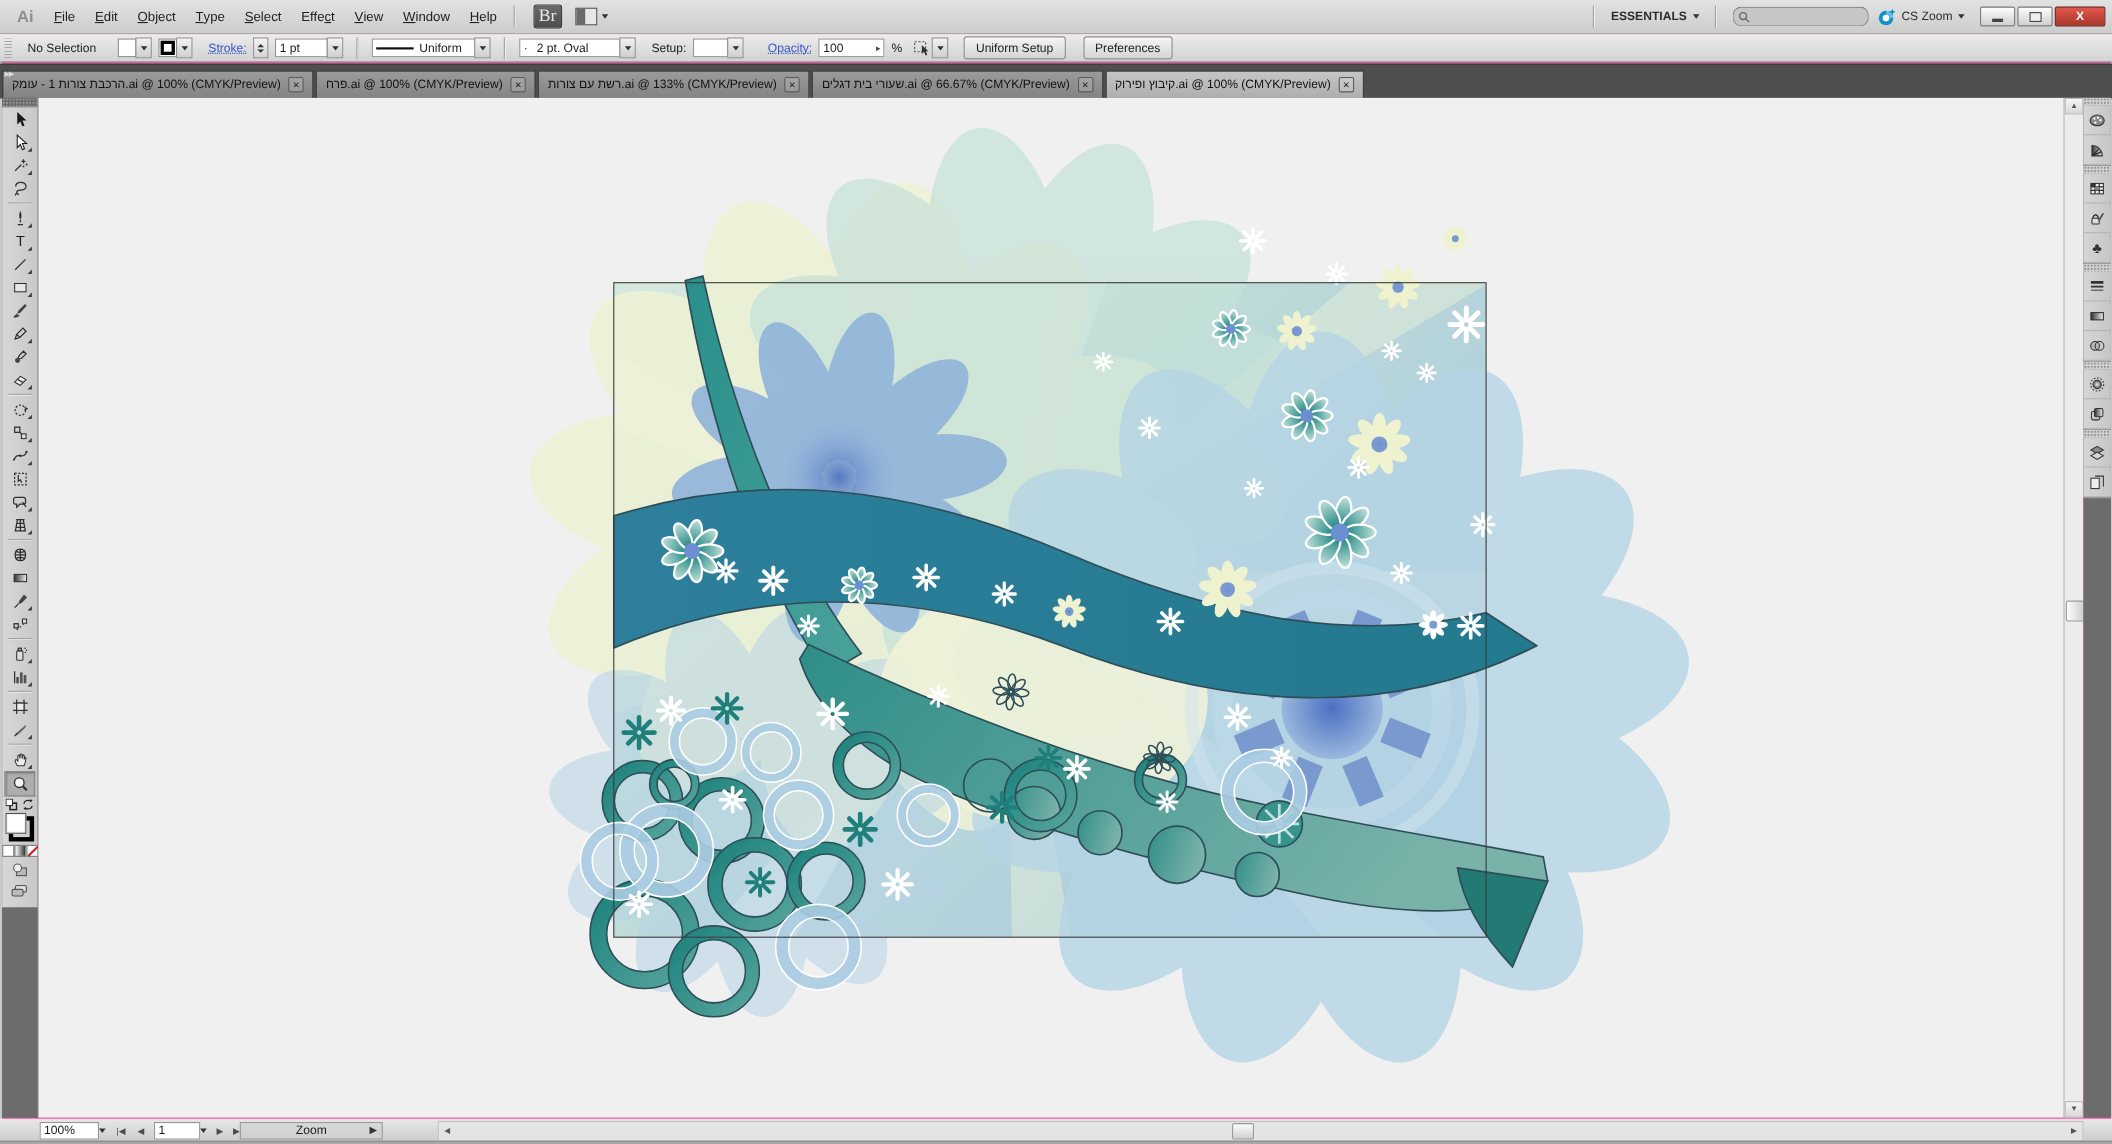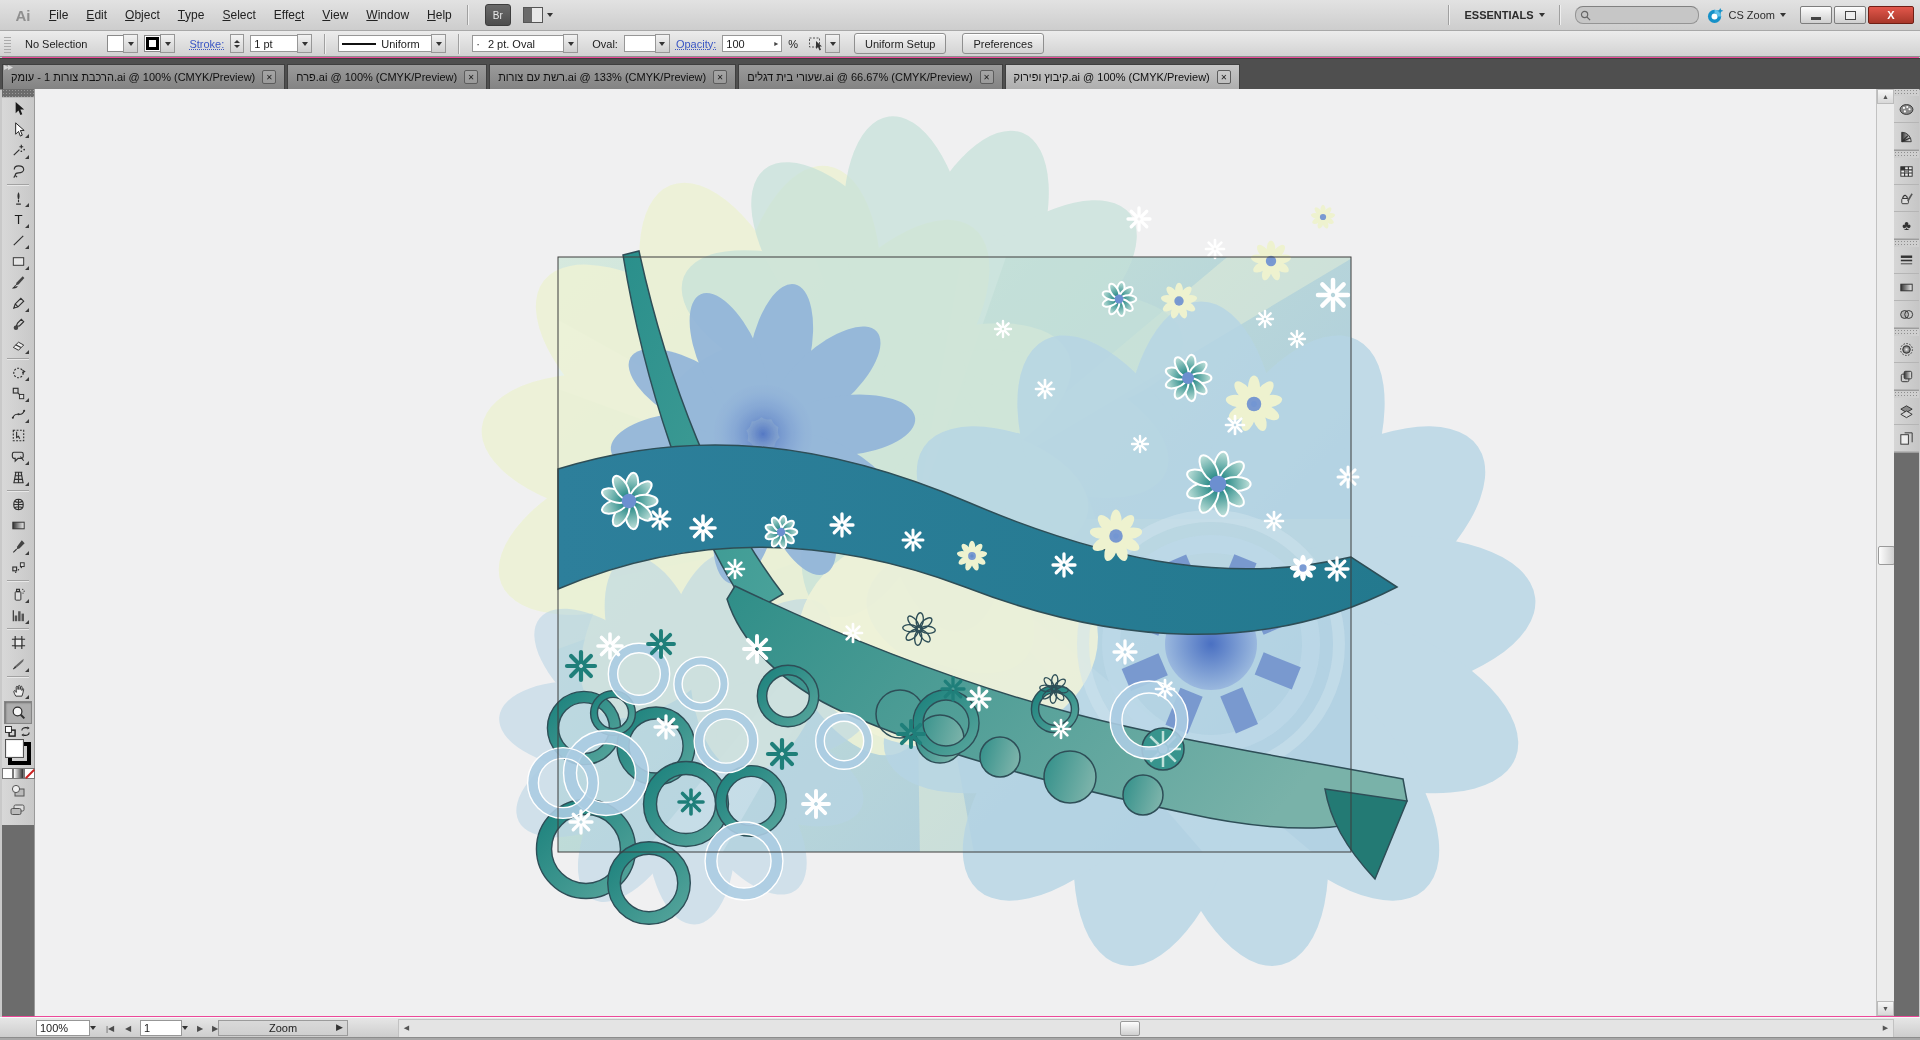--- a/index.html
+++ b/index.html
@@ -9,21 +9,21 @@
   
   #menu-bar{position:absolute;left:0;top:0;width:1920px;height:30px;
     background:linear-gradient(#e2e2e2,#cdcdcd);border-bottom:1px solid #a8a8a8;
     display:flex;align-items:center;}
   #ai-logo{width:34px;height:24px;margin-left:6px;display:flex;align-items:center;justify-content:center;
     color:#8f8f8f;font-weight:bold;font-size:15px;}
   .menu-item{padding:0 9px;height:22px;display:flex;align-items:center;font-size:12px;color:#222;}
   .accel{text-decoration:underline;}
   .vsep{width:1px;height:20px;background:#a0a0a0;border-right:1px solid #efefef;margin:0 6px;}
   #bridge-btn{width:24px;height:20px;background:linear-gradient(#6a6a6a,#4d4d4d);border:1px solid #3d3d3d;
-    border-radius:3px;color:#e8e8e8;font-size:10px;display:flex;align-items:center;justify-content:center;margin-left:10px;}
+    border-radius:3px;color:#e8e8e8;font-size:16px;display:flex;align-items:center;justify-content:center;margin-left:10px;font-family:Liberation Serif, serif;}
   #arrange-btn{display:flex;align-items:center;gap:4px;margin-left:12px;}
   #arrange-btn .grid{width:18px;height:14px;border:1px solid #555;background:#e8e8e8;position:relative;}
   #arrange-btn .grid:before{content:"";position:absolute;left:0;top:0;width:8px;height:14px;background:#6a6a6a;}
   .dd-arrow{width:0;height:0;border-left:3.5px solid transparent;border-right:3.5px solid transparent;
     border-top:4px solid #333;display:inline-block;}
   #menu-right{margin-left:auto;display:flex;align-items:center;gap:8px;padding-right:6px;}
   #workspace-switcher{display:flex;align-items:center;gap:5px;font-weight:bold;font-size:11px;color:#2c2c2c;}
   #app-search{width:114px;height:16px;background:#c6c6c6;border:1px solid #949494;border-top-color:#808080;
     border-radius:8px;display:flex;align-items:center;padding:0 4px;gap:3px;}
   #app-search input{border:none;background:transparent;outline:none;width:90px;font-size:11px;}
@@ -246,28 +246,28 @@
     <div class="vsep"></div>
     <div style="display:flex;align-items:center;">
       <div class="cfield" style="width:84px;gap:8px;">
         <span>·</span>
         <span>2 pt. Oval</span>
       </div>
       <div class="ddbtn">
           <span class="dd-arrow"></span>
         </div>
     </div>
-    <span style="margin-left:8px;">Oval:</span>
+    <span style="margin-left:8px;">Setup:</span>
     <div style="display:flex;align-items:center;">
       <div class="cfield" style="width:24px;"></div>
       <div class="ddbtn">
           <span class="dd-arrow"></span>
         </div>
     </div>
-    <span class="bluelink" style="margin-left:0;">Opacity:</span>
+    <span class="bluelink" style="margin-left:16px;">Opacity:</span>
     <div class="cfield" style="width:52px;justify-content:space-between;">
       <span>100</span>
         <span style="font-size:8px;color:#444;">▸</span>
     </div>
     <span>%</span>
     <div style="display:flex;align-items:center;margin-left:4px;">
       <svg width="18" height="16" viewBox="0 0 18 16">
         <rect x="1.5" y="2" width="10" height="9" fill="none" stroke="#555" stroke-dasharray="2 1.5"></rect>
         <path d="M8 5 L8 13 L10 11 L11.5 14.5 L13 13.8 L11.6 10.5 L14 10.5 Z" fill="#333"></path>
       </svg>

